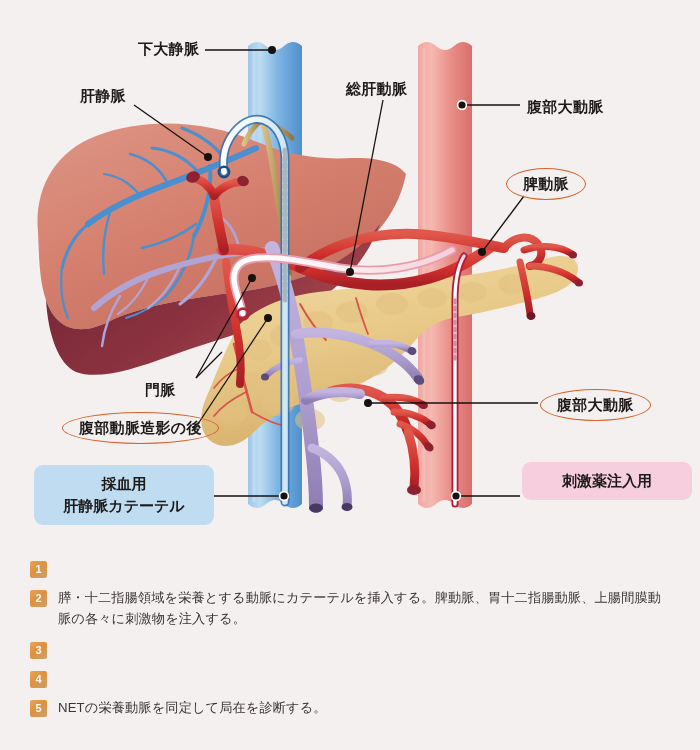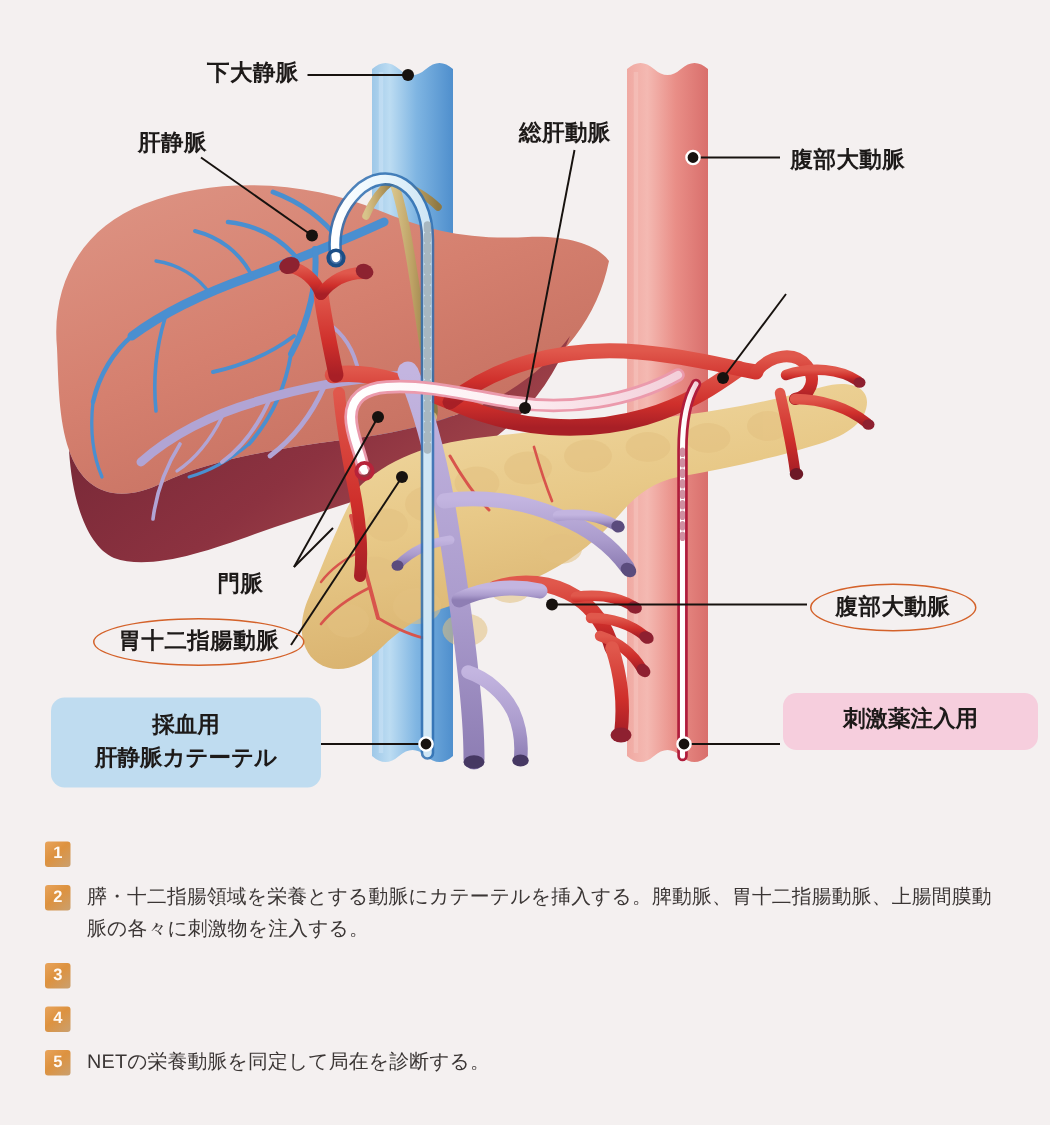--- a/index.html
+++ b/index.html
@@ -327,33 +327,34 @@
       <circle cx="268" cy="318" r="4"></circle>
       <circle cx="368" cy="403" r="4"></circle>
       <circle cx="284" cy="496" r="4.4" stroke="#ffffff" stroke-width="1.6"></circle>
       <circle cx="456" cy="496" r="4.4" stroke="#ffffff" stroke-width="1.6"></circle>
       <circle cx="222" cy="352" r="0.1"></circle>
     </g>
     <line x1="196" y1="378" x2="252" y2="278" stroke="#17120f" stroke-width="1.3"></line>
   </svg>
 
   <div class="lbl" style="left:138px;top:41px;">下大静脈</div>
-  <div class="lbl" style="left:92px;top:88px;">肝静脈</div>
+  <div class="lbl" style="left:80px;top:88px;">肝静脈</div>
   <div class="lbl" style="left:346px;top:81px;">総肝動脈</div>
   <div class="lbl" style="left:527px;top:99px;">腹部大動脈</div>
+  <div class="lbl ellipse" style="left:506px;top:168px;">脾動脈</div>
   <div class="lbl" style="left:145px;top:382px;">門脈</div>
-  <div class="lbl ellipse" style="left:62px;top:412px;">胃十二指腸動脈</div>
+  <div class="lbl ellipse" style="left:62px;top:412px;">腹部動脈造影の後</div>
   <div class="lbl ellipse" style="left:540px;top:389px;">腹部大動脈</div>
 
   <div class="catbox blue" style="left:34px;top:465px;width:160px;">
     <div>採血用</div>
     <div>肝静脈カテーテル</div>
   </div>
 
-  <div class="catbox pink" style="left:522px;top:462px;width:150px;font-family:Liberation Mono, monospace;">
+  <div class="catbox pink" style="left:522px;top:462px;width:150px;">
     <div>刺激薬注入用</div>
   </div>
 
   <div id="steps">
     <div class="step">
       <div class="badge">1</div>
     </div>
     <div class="step">
       <div class="badge">2</div>
       <div class="steptext">膵・十二指腸領域を栄養とする動脈にカテーテルを挿入する。脾動脈、胃十二指腸動脈、上腸間膜動脈の各々に刺激物を注入する。</div>

